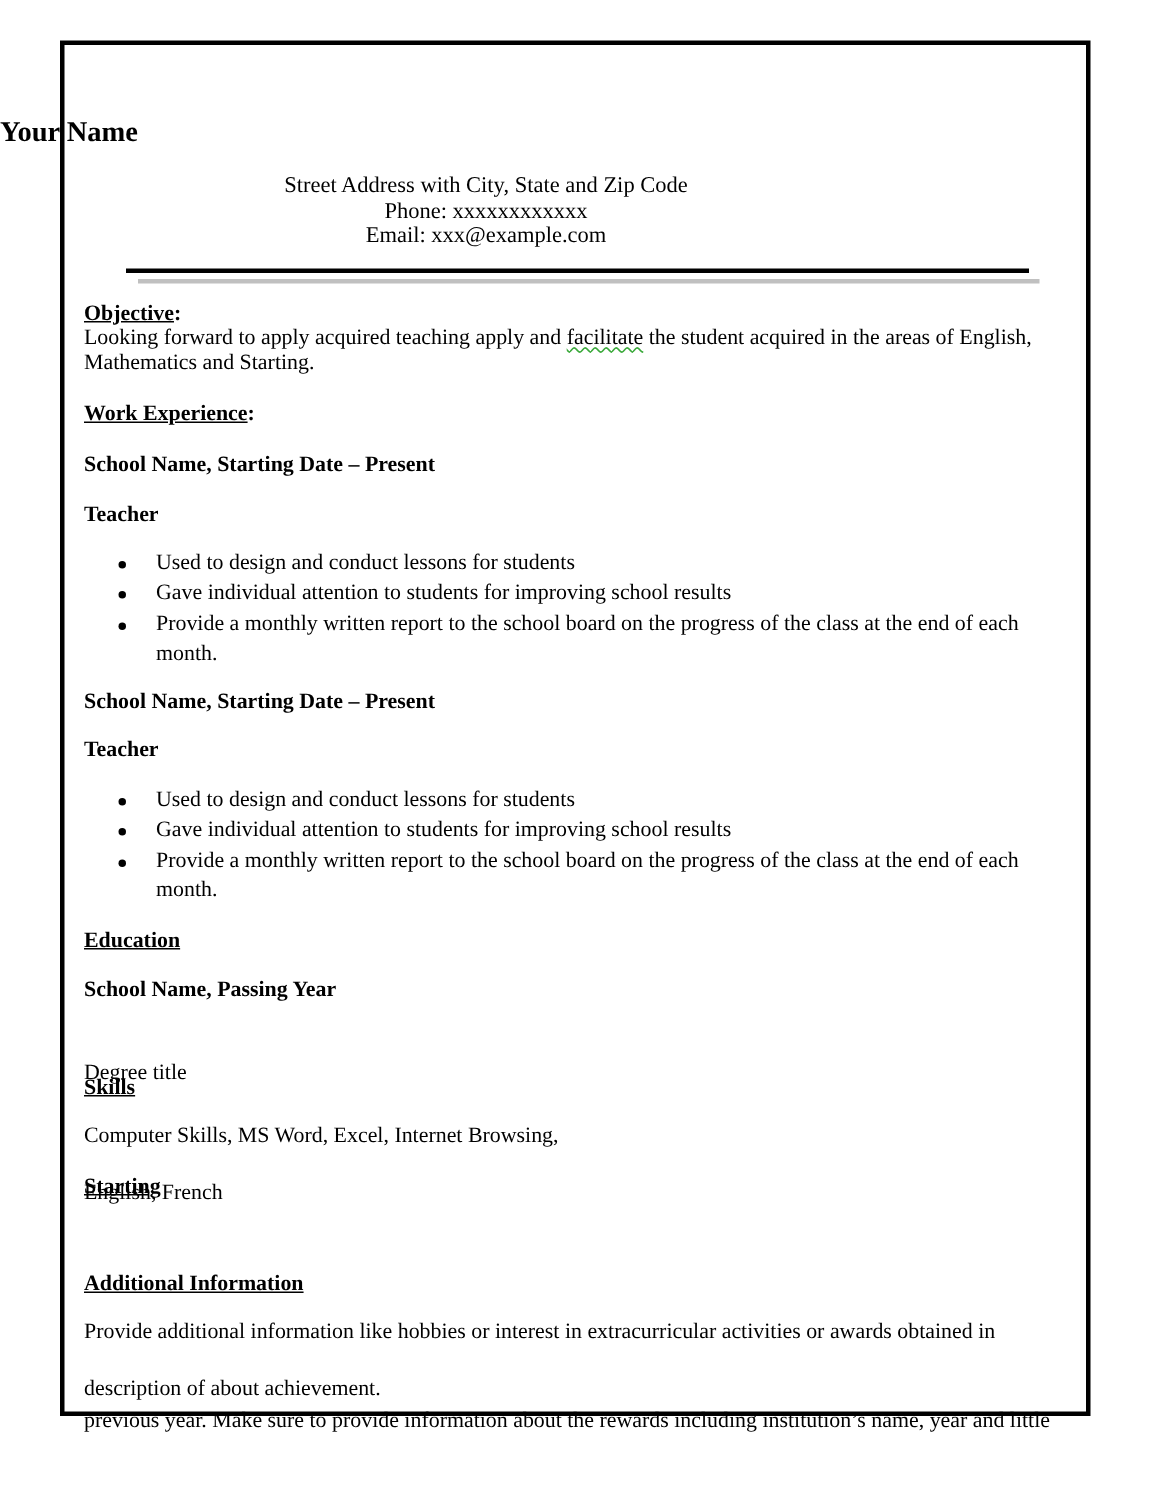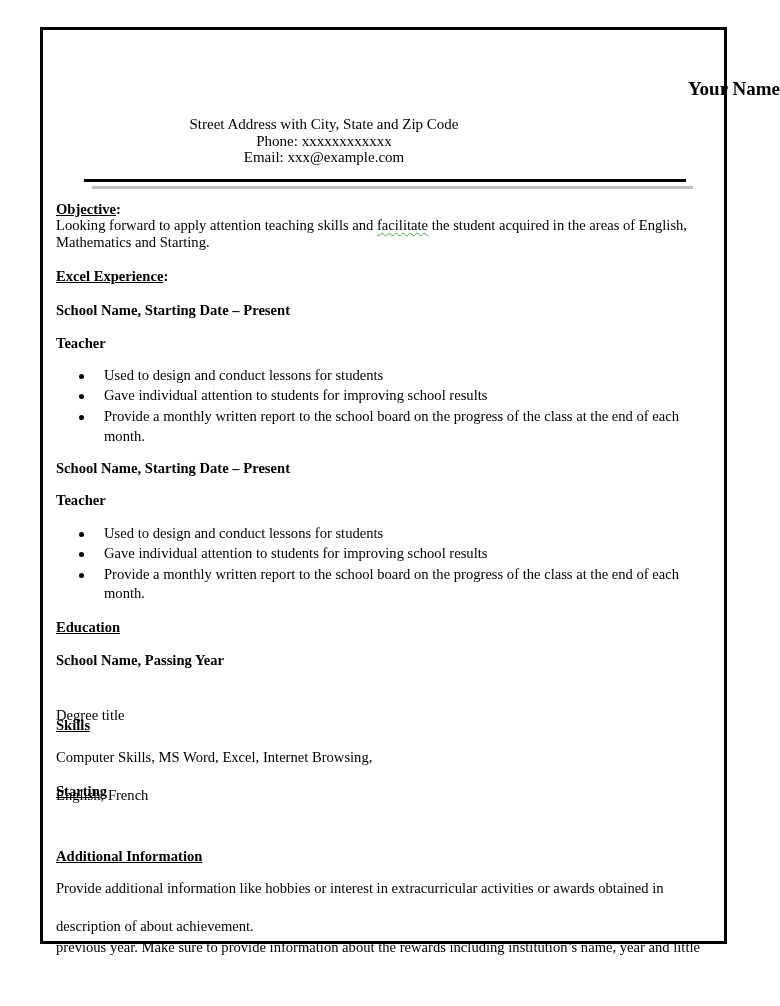--- a/index.html
+++ b/index.html
@@ -1,21 +1,21 @@
 <!DOCTYPE html>
 <html><head>
   <meta charset="utf-8">
   <style>
     html, body { margin: 0; padding: 0; background: #ffffff; }
     body { width: 780px; height: 1006px; position: relative; overflow: hidden;
       font-family: "Liberation Serif", "DejaVu Serif", serif; color: #000; }
     .frame { position: absolute; left: 40px; top: 27px; width: 687px; height: 917px;
       border: 3px solid #000; box-sizing: border-box; }
     .abs { position: absolute; white-space: nowrap; }
-    .name { left: 0; width: 780px; top: 78px; text-align: right; font-size: 19px; font-weight: bold; }
+    .name { left: 0; width: 780px; top: 78px; text-align: left; font-size: 19px; font-weight: bold; }
     .contact { left: 0; width: 648px; text-align: center; font-size: 15px; }
     .rule-black { position: absolute; left: 84px; top: 179px; width: 602px; height: 3px; background: #000; }
     .rule-gray { position: absolute; left: 92px; top: 186px; width: 601px; height: 3px; background: #c0c0c0; }
     .t { left: 56px; font-size: 14.6px; }
     .b { font-weight: bold; }
     .u { text-decoration: underline; text-align: right; }
     .li { left: 104px; font-size: 14.6px; }
     .dot { position: absolute; left: 79px; width: 5px; height: 5px; border-radius: 50%; background: #000; }
     .squiggle { text-decoration: underline wavy #3aa93a; text-decoration-thickness: 1px; text-underline-offset: 2px; }
   </style>
@@ -26,24 +26,24 @@
 
 <div class="abs name">Your Name</div>
 <div class="abs contact" style="top:116px">Street Address with City, State and Zip Code</div>
 <div class="abs contact" style="top:133px">Phone: xxxxxxxxxxxx</div>
 <div class="abs contact" style="top:149px">Email: xxx@example.com</div>
 
 <div class="rule-black"></div>
 <div class="rule-gray"></div>
 
 <div class="abs t b" style="top:201px"><span class="u">Objective</span><span>:</span></div>
-<div class="abs t" style="top:217px"><span>Looking forward to apply attention teaching skills and </span><span class="squiggle">facilitate</span><span> the student acquired in the areas of English,</span></div>
+<div class="abs t" style="top:217px"><span>Looking forward to apply acquired teaching apply and </span><span class="squiggle">facilitate</span><span> the student acquired in the areas of English,</span></div>
 <div class="abs t" style="top:234px">Mathematics and Starting.</div>
 
-<div class="abs t b" style="top:268px"><span class="u">Excel Experience</span><span>:</span></div>
+<div class="abs t b" style="top:268px"><span class="u">Work Experience</span><span>:</span></div>
 
 <div class="abs t b" style="top:302px">School Name, Starting Date – Present</div>
 <div class="abs t b" style="top:335px">Teacher</div>
 <div class="dot" style="top:374px"></div>
 <div class="abs li" style="top:367px">Used to design and conduct lessons for students</div>
 <div class="dot" style="top:394px"></div>
 <div class="abs li" style="top:387px">Gave individual attention to students for improving school results</div>
 <div class="dot" style="top:415px"></div>
 <div class="abs li" style="top:408px">Provide a monthly written report to the school board on the progress of the class at the end of each</div>
 <div class="abs li" style="top:428px">month.</div>

